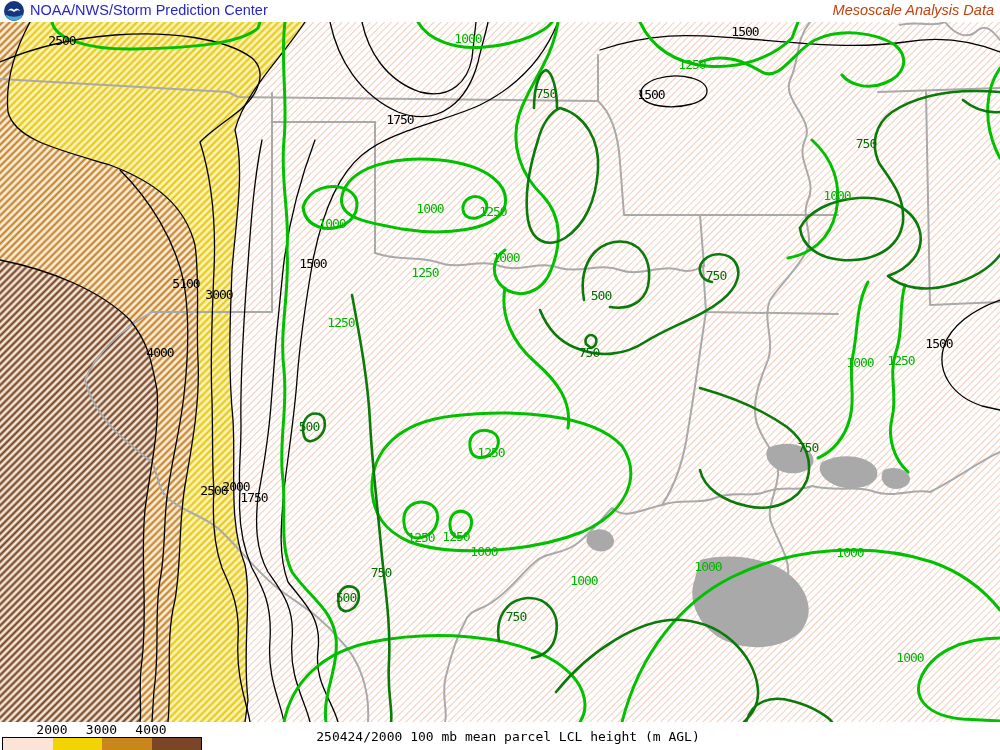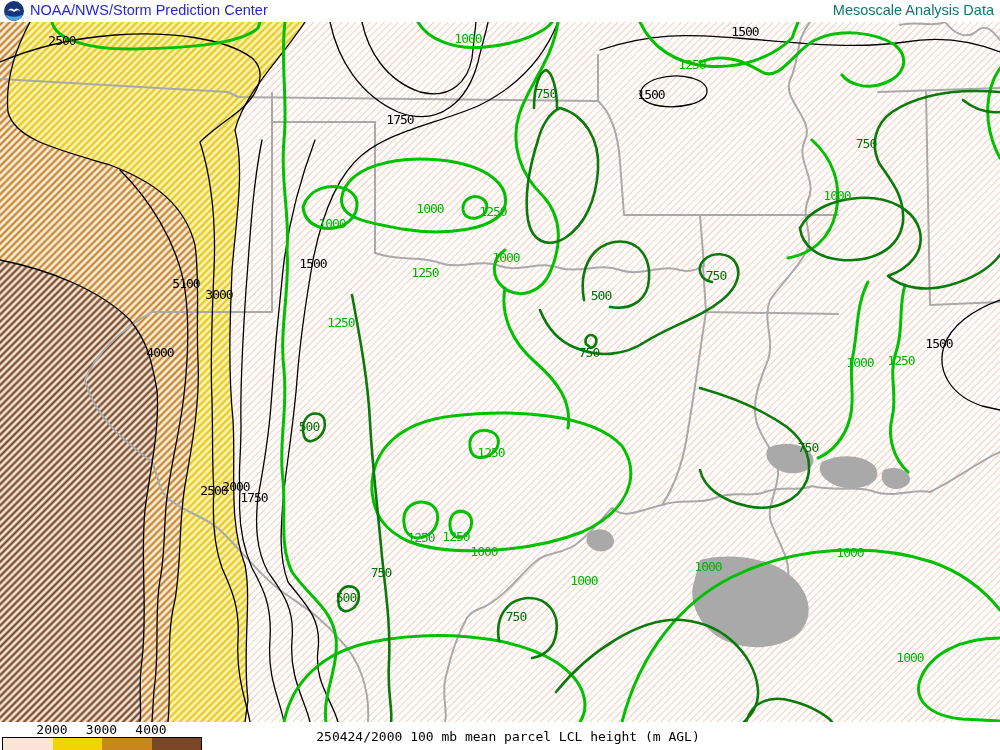--- a/index.html
+++ b/index.html
@@ -235,21 +235,21 @@
     <span class="clabel" style="left: 808px; top: 447px; color: rgb(2, 110, 2);">750</span>
   </div>
 
 <div class="hdr">
   <svg class="logo" viewBox="0 0 20 20">
     <circle cx="10" cy="10" r="10" fill="#15357d"></circle>
     <path d="M1,13.5 Q10,18 19,13.5 Q16,19.5 10,19.8 Q4,19.5 1,13.5 Z" fill="#49a8d8"></path>
     <path d="M3.5,10 Q7,5.5 10,9 Q13,5.5 16.5,10 Q13,8 10,11 Q7,8 3.5,10 Z" fill="#ffffff"></path>
   </svg>
   <span class="brand" style="color: rgb(39, 39, 200);">NOAA/NWS/Storm Prediction Center</span>
-  <span class="hdr-right" style="color: #0f766e;">Mesoscale Analysis Data</span>
+  <span class="hdr-right" style="color: #c2410c; font-style: italic;">Mesoscale Analysis Data</span>
 </div>
 
 <div class="bottom">
   <div class="lticks">
       <span style="left: 52px;">2000</span>
       <span style="left: 101.5px;">3000</span>
       <span style="left: 151px;">4000</span>
     </div>
   <div class="lbar">
       <div class="seg" style="background: rgb(251, 227, 213);"></div>

